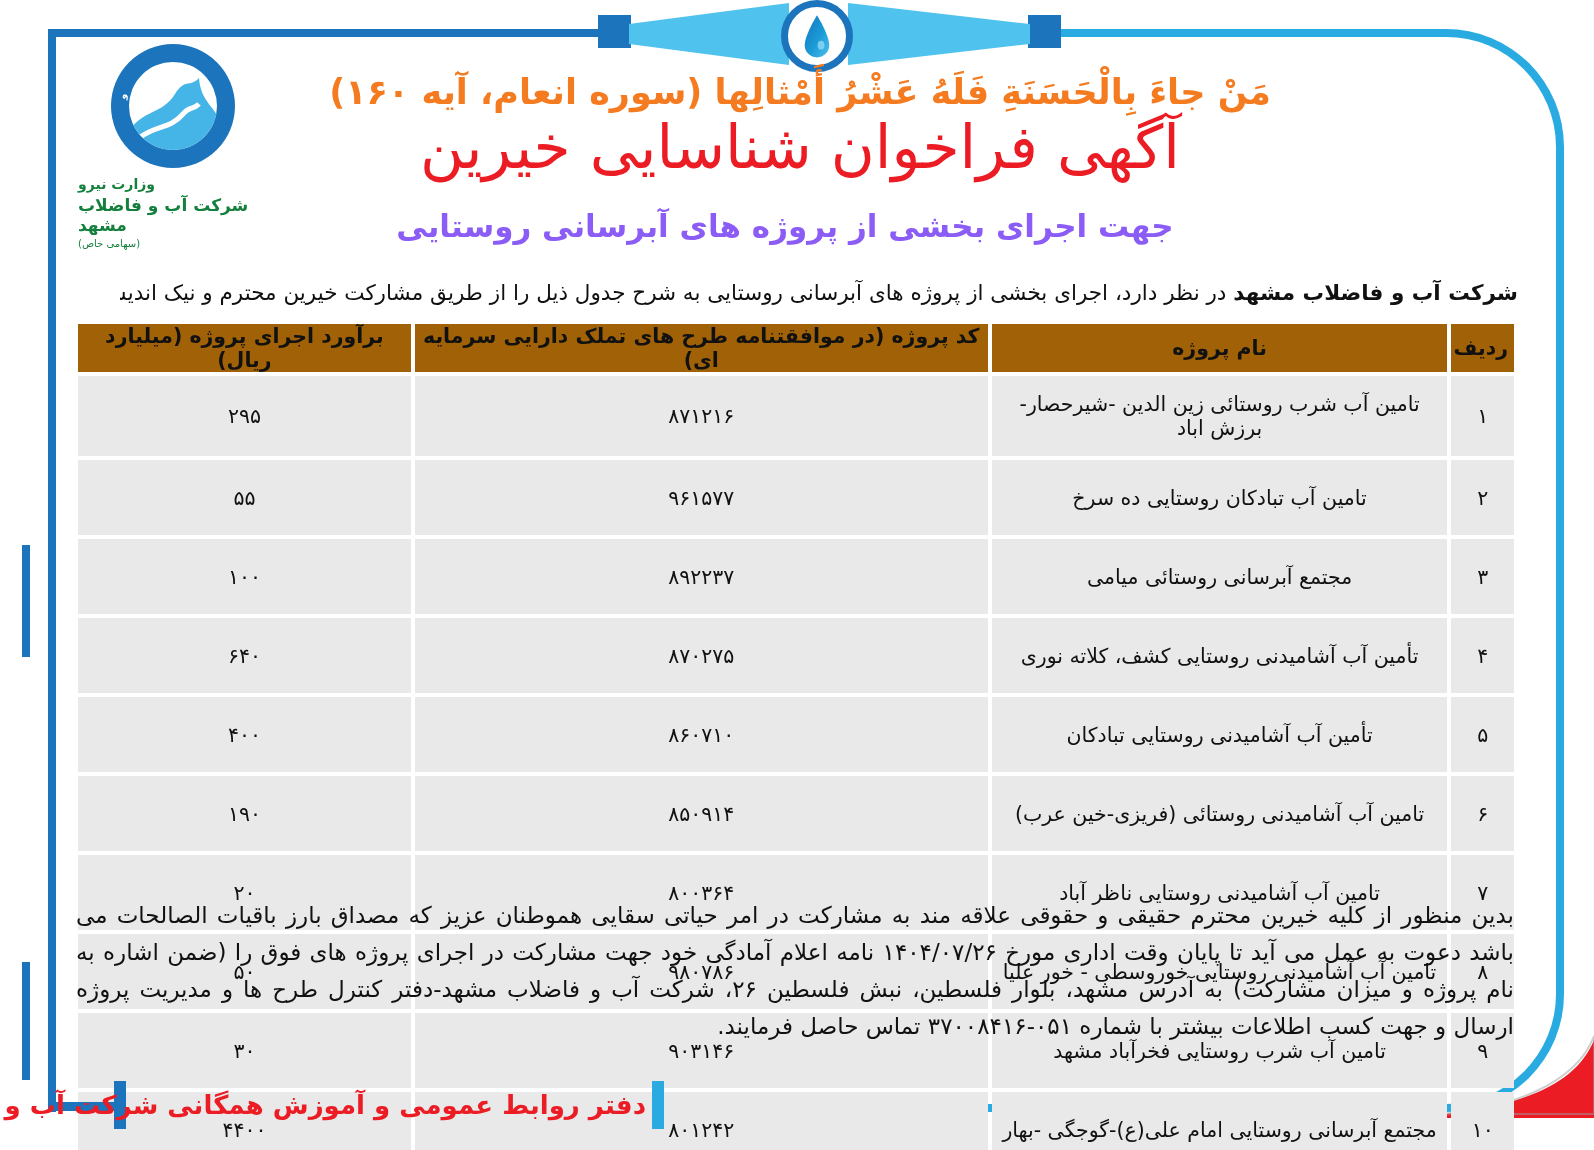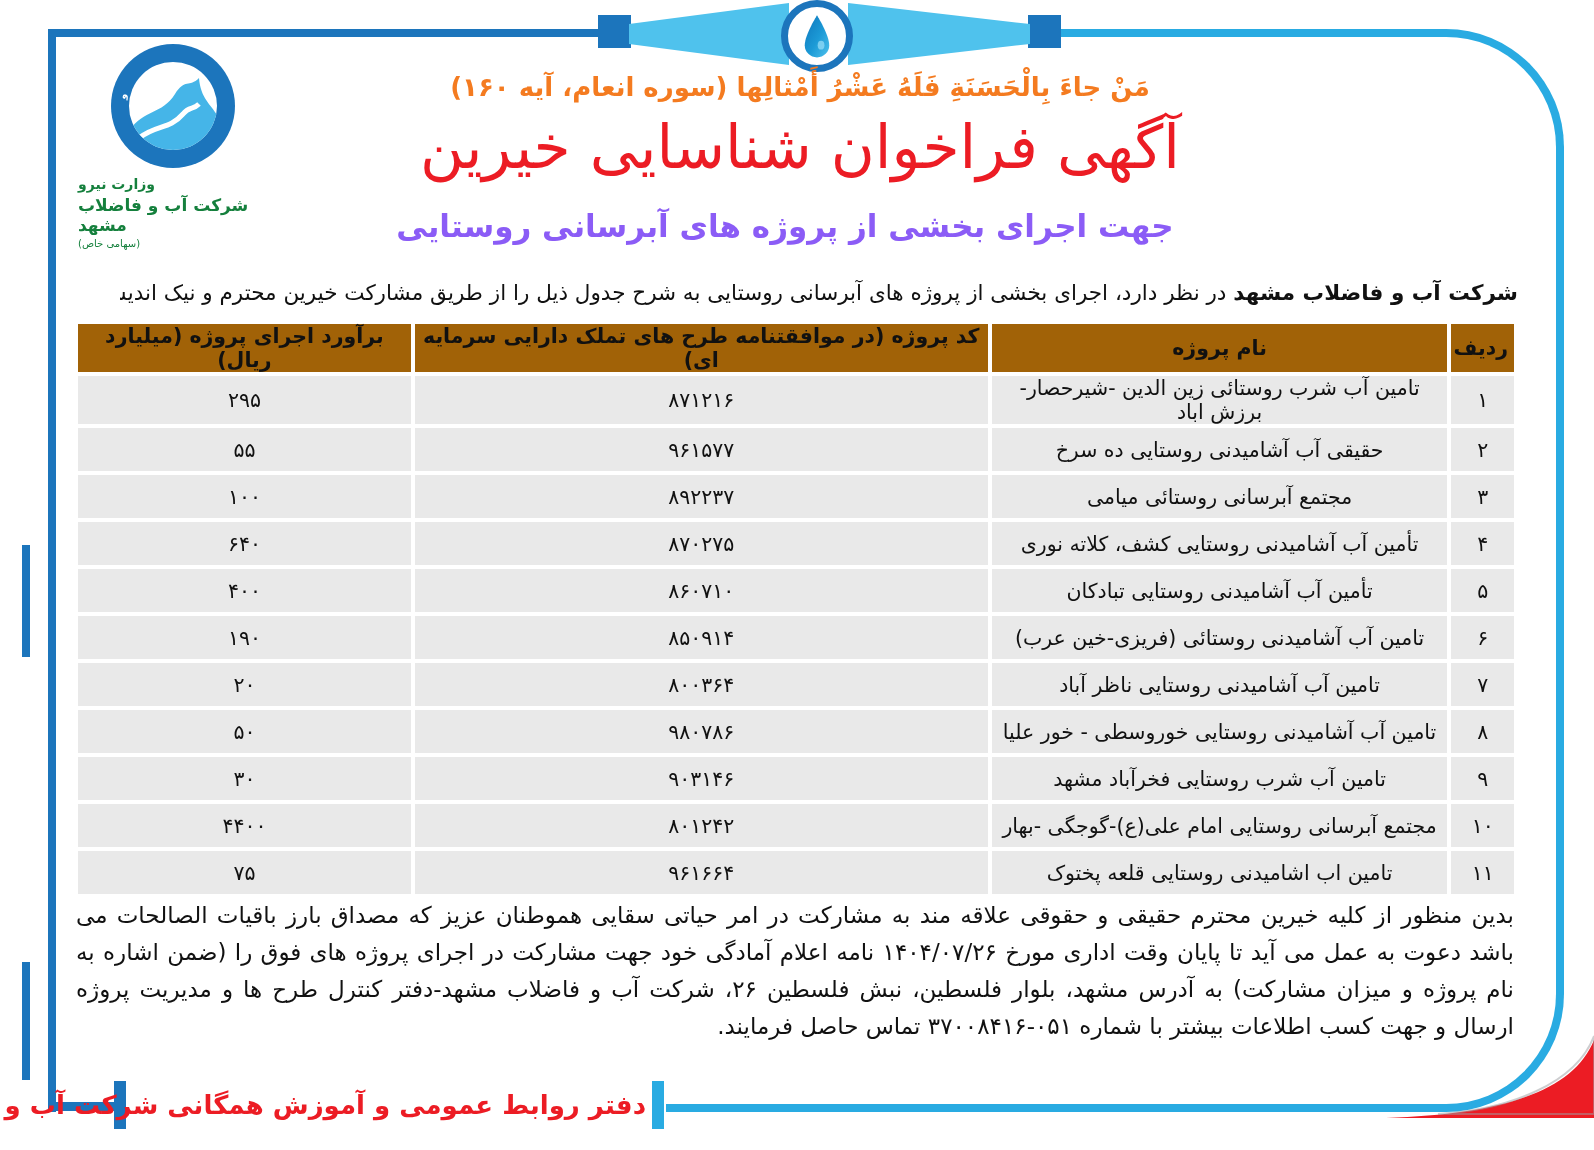--- a/index.html
+++ b/index.html
@@ -26,32 +26,32 @@
   .red-swoosh{position:absolute;left:1378px;top:1034px;width:216px;height:95px;}
 
   
   .logo-wrap{position:absolute;left:78px;top:42px;width:190px;text-align:left;color:#15803d;}
   .logo-svg{display:block;margin:0 auto;}
   .logo-ministry{font-size:14px;font-weight:bold;margin-top:6px;}
   .logo-company{font-size:17px;font-weight:bold;margin-top:3px;}
   .logo-type{font-size:10px;margin-top:3px;}
 
   
-  .verse{position:absolute;left:300px;top:72px;width:1000px;text-align:center;color:#F47B20;font-weight:bold;font-size:26px;}
+  .verse{position:absolute;left:300px;top:72px;width:1000px;text-align:center;color:#F47B20;font-weight:bold;font-size:35px;}
   .main-title{position:absolute;left:200px;top:112px;width:1200px;text-align:center;color:#EC1C24;font-weight:normal;font-size:60px;letter-spacing:-1px;}
   .sub-title{position:absolute;left:285px;top:208px;width:1000px;text-align:center;color:#8b5cf6;font-weight:bold;font-size:31px;}
 
   .intro{position:absolute;right:76px;left:120px;top:280px;font-size:21.5px;color:#111;text-align:right;white-space:nowrap;overflow:hidden;}
   .intro b{font-weight:bold;}
 
   
   .tbl-wrap{position:absolute;right:76px;top:320px;}
   table.projects{border-collapse:separate;border-spacing:4px;table-layout:fixed;width:1444px;direction:rtl;}
   table.projects th{background:#a16207;color:#111;font-weight:bold;font-size:20.5px;height:44px;padding:0 6px;text-align:center;}
-  table.projects td{background:#E9E9E9;color:#111;font-size:20.5px;height:43px;padding:0 8px;text-align:center;}
+  table.projects td{background:#E9E9E9;color:#111;font-size:20.5px;height:43px;padding:16px 8px;text-align:center;}
   col.c-no{width:62px;} col.c-name{width:452px;} col.c-code{width:568px;} col.c-cost{width:330px;}
 
   
   .notes{position:absolute;right:76px;left:72px;top:893px;font-size:23px;line-height:37px;color:#111;text-align:justify;}
   .notes p{margin:4px;}
 
   
   .bb-stub{position:absolute;left:51px;top:1102px;width:64px;height:9px;background:#1C75BC;}
   .bb-bar-dark{position:absolute;left:114px;top:1081px;width:12px;height:48px;background:#1C75BC;}
   .bb-bar-cyan{position:absolute;left:652px;top:1081px;width:12px;height:48px;background:#29ABE2;}
@@ -147,21 +147,21 @@
       </thead>
       <tbody>
         <tr>
             <td>۱</td>
             <td>تامین آب شرب روستائی زین الدین -شیرحصار-برزش اباد</td>
             <td>۸۷۱۲۱۶</td>
             <td>۲۹۵</td>
           </tr>
         <tr>
             <td>۲</td>
-            <td>حقیقی آب آشامیدنی روستایی ده سرخ</td>
+            <td>تامین آب تبادکان روستایی ده سرخ</td>
             <td>۹۶۱۵۷۷</td>
             <td>۵۵</td>
           </tr>
         <tr>
             <td>۳</td>
             <td>مجتمع آبرسانی روستائی میامی</td>
             <td>۸۹۲۲۳۷</td>
             <td>۱۰۰</td>
           </tr>
         <tr>

